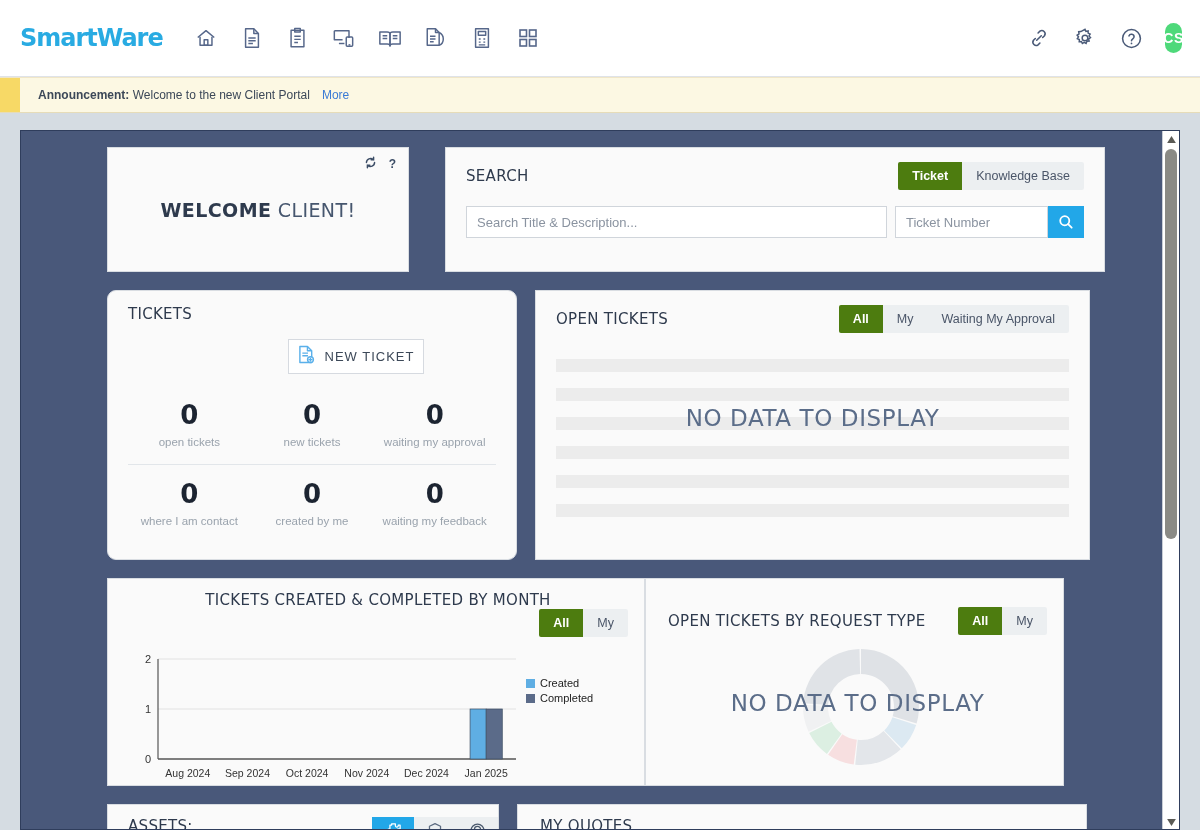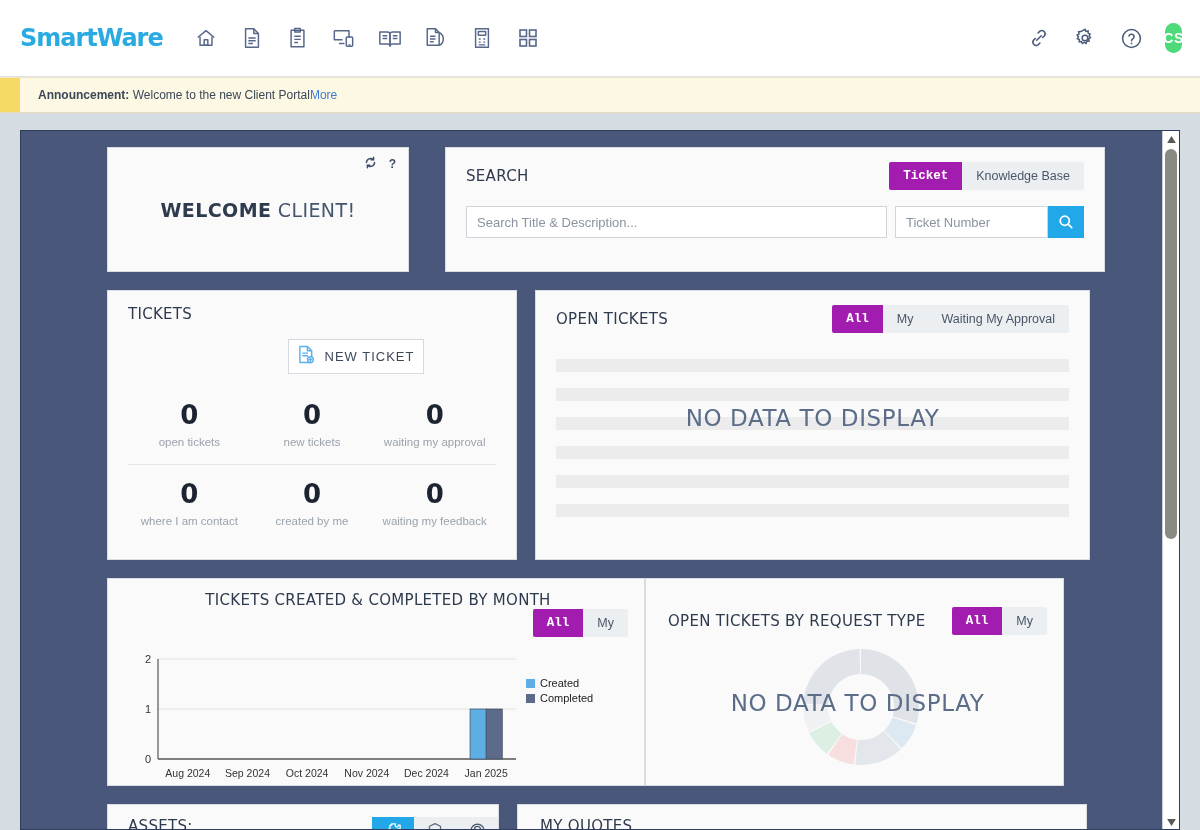--- a/index.html
+++ b/index.html
@@ -51,21 +51,21 @@
     display: flex; align-items: center;
     position: relative;
     font-size: 12px; color: #3c4858;
   }
   #announce-accent {
     position: absolute; left: 0; top: 0; bottom: 0; width: 20px;
     background: #f7d966;
   }
   #announce-text { margin-left: 38px; }
   #announce-text b { font-weight: 700; }
-  #announce-more { color: #3a7bd5; margin-left: 0; cursor: pointer; }
+  #announce-more { color: #3a7bd5; margin-left: 12px; cursor: pointer; }
 
   
   #stage {
     position: absolute; left: 20px; top: 130px;
     width: 1160px; height: 700px;
     background: #49587a;
     border: 1px solid #2f3d5c;
     overflow: hidden;
   }
   #content {
@@ -123,38 +123,38 @@
     width: 660px; height: 125px; margin-left: 36px; padding: 14px 20px;
   }
   #search-head { display: flex; align-items: center; }
   #search-toggle {
     margin-left: auto; display: flex; background: #eceff1; border-radius: 2px; overflow: hidden;
   }
   .seg {
     font-size: 12.5px; padding: 7px 14px; cursor: pointer;
     color: #4a5568; white-space: nowrap;
   }
-  .seg.active { background: #a21caf; color: #fff; font-weight: 700; font-family: Liberation Mono, monospace; }
+  .seg.active { background: #4d7c0f; color: #fff; font-weight: 700; }
   #search-row { display: flex; margin-top: 16px; }
   .sinput {
     height: 32px; border: 1px solid #d0d5db; background: #fff;
     font-size: 13px; color: #3c4858; padding: 0 10px;
     font-family: "Liberation Sans", sans-serif;
     outline: none;
   }
   .sinput::placeholder { color: #8a93a0; }
   #s-desc { flex: 1; }
   #s-num { width: 153px; margin-left: 8px; }
   #s-btn {
     width: 36px; height: 32px; background: #22a7e8; border: none;
     display: flex; align-items: center; justify-content: center; cursor: pointer;
   }
 
   
-  #ticketscard { width: 410px; height: 270px; margin-left: 2px; padding: 14px 0 0 20px; }
+  #ticketscard { width: 410px; height: 270px; margin-left: 2px; padding: 14px 0 0 20px; border-radius: 9px; }
   #newticket {
     margin: 16px auto 0; width: 136px; height: 35px;
     border: 1px solid #d6dae0; background: #fff;
     display: flex; align-items: center; justify-content: center; gap: 10px;
     cursor: pointer; margin-right: 92px;
   }
   #newticket-label { font-size: 13px; color: #3c4858; letter-spacing: 1px; }
   .stats { display: flex; padding-right: 20px; }
   .stat { flex: 1; text-align: center; }
   .stat .num {

